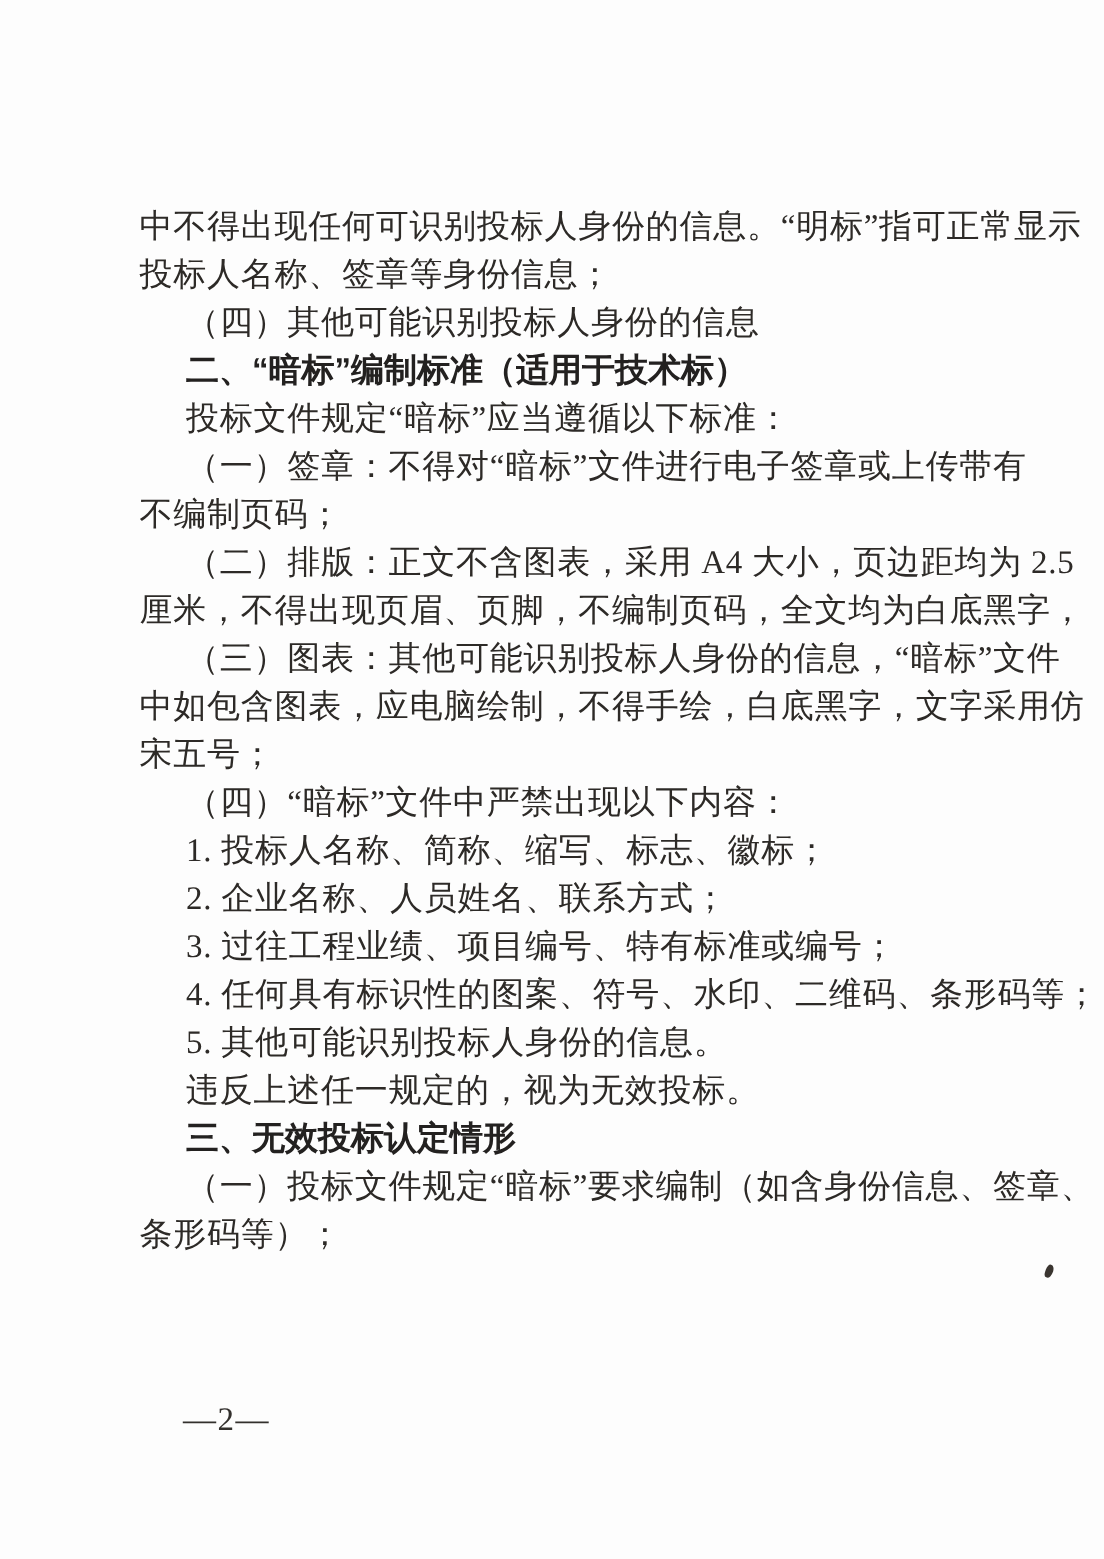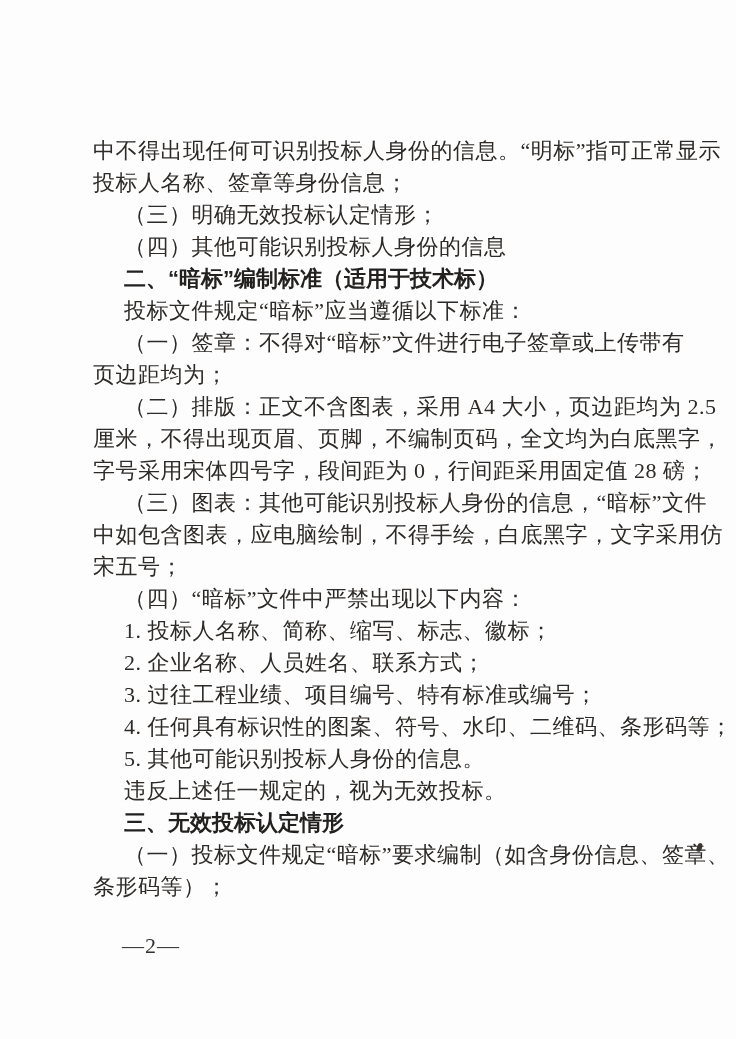--- a/index.html
+++ b/index.html
@@ -61,29 +61,27 @@
   }
 </style>
 </head>
 <body>
 
 <div class="page">
 
   <div class="doc-body" id="doc-lines">
       <div class="line">中不得出现任何可识别投标人身份的信息。“明标”指可正常显示</div>
       <div class="line">投标人名称、签章等身份信息；</div>
-      <div class="line indent">（三）明确无效投标认定情形；</div>
       <div class="line indent">（四）其他可能识别投标人身份的信息</div>
       <div class="line indent bold">二、“暗标”编制标准（适用于技术标）</div>
       <div class="line indent">投标文件规定“暗标”应当遵循以下标准：</div>
       <div class="line indent">（一）签章：不得对“暗标”文件进行电子签章或上传带有</div>
-      <div class="line">页边距均为；</div>
+      <div class="line">不编制页码；</div>
       <div class="line indent">（二）排版：正文不含图表，采用 A4 大小，页边距均为 2.5</div>
       <div class="line">厘米，不得出现页眉、页脚，不编制页码，全文均为白底黑字，</div>
-      <div class="line">字号采用宋体四号字，段间距为 0，行间距采用固定值 28 磅；</div>
       <div class="line indent">（三）图表：其他可能识别投标人身份的信息，“暗标”文件</div>
       <div class="line">中如包含图表，应电脑绘制，不得手绘，白底黑字，文字采用仿</div>
       <div class="line">宋五号；</div>
       <div class="line indent">（四）“暗标”文件中严禁出现以下内容：</div>
       <div class="line indent">1. 投标人名称、简称、缩写、标志、徽标；</div>
       <div class="line indent">2. 企业名称、人员姓名、联系方式；</div>
       <div class="line indent">3. 过往工程业绩、项目编号、特有标准或编号；</div>
       <div class="line indent">4. 任何具有标识性的图案、符号、水印、二维码、条形码等；</div>
       <div class="line indent">5. 其他可能识别投标人身份的信息。</div>
       <div class="line indent">违反上述任一规定的，视为无效投标。</div>

